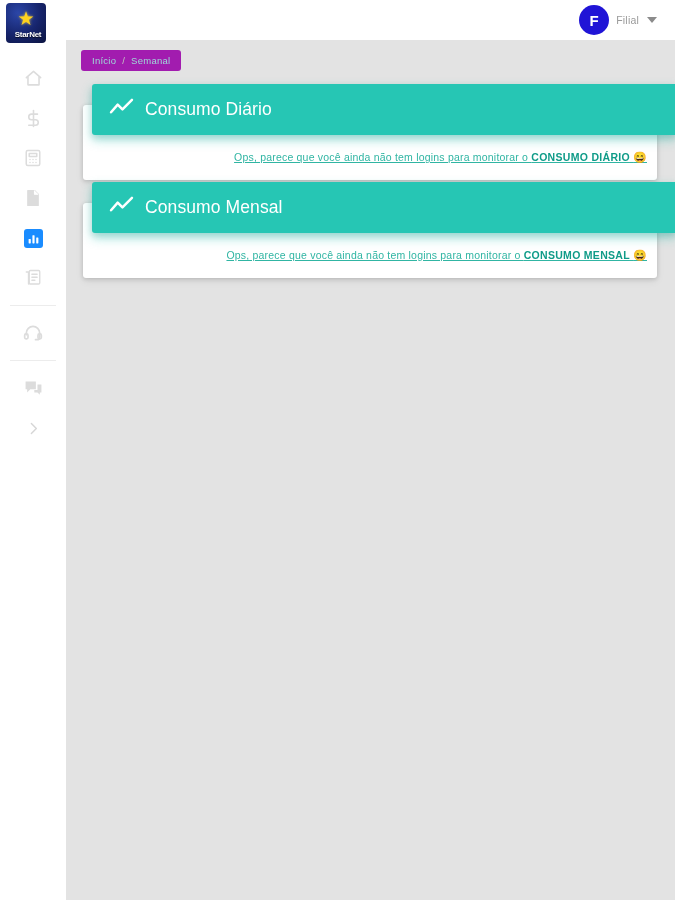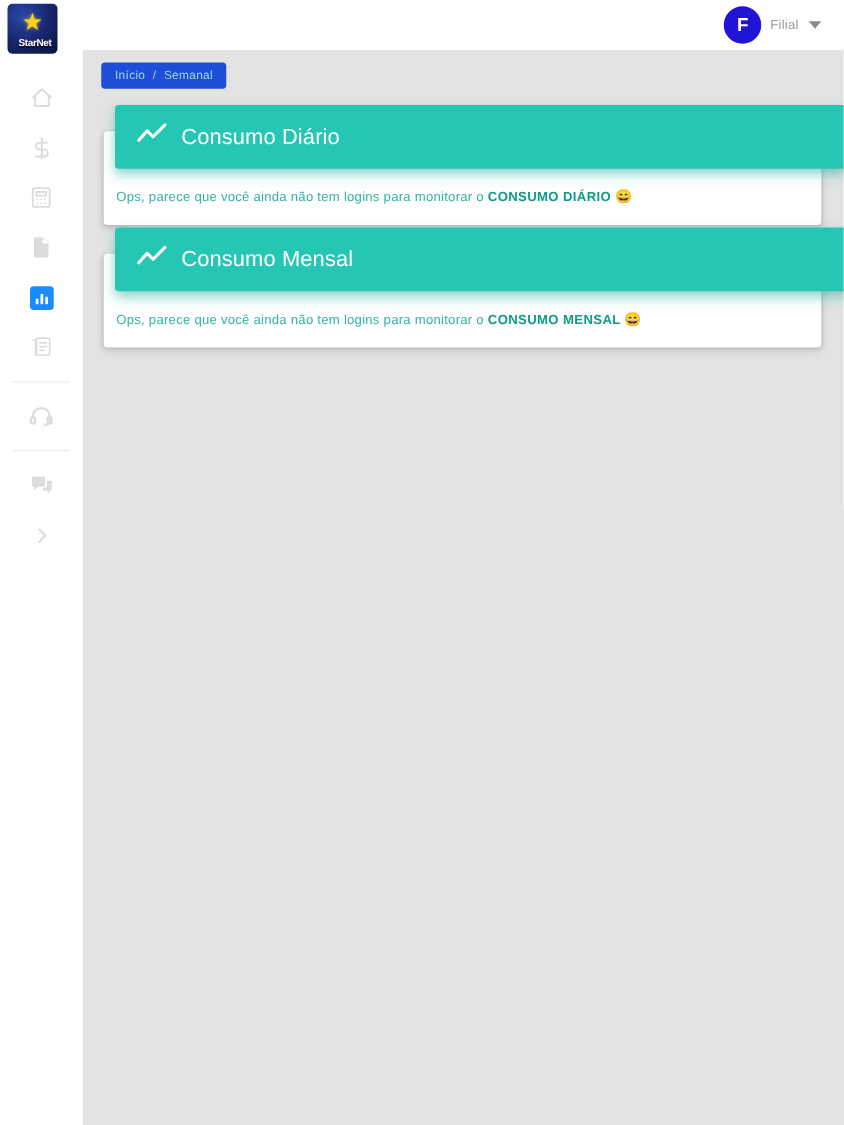--- a/index.html
+++ b/index.html
@@ -150,21 +150,21 @@
     height: 862px;
     background: #e3e3e3;
     overflow: hidden;
   }
 
   .breadcrumb {
     margin: 12px 0 0 15px;
     display: inline-flex;
     align-items: center;
     gap: 6px;
-    background: #1d4ed8;
+    background: #a21caf;
     border-radius: 3px;
     padding: 5px 11px;
     font-size: 9.5px;
     color: #9fd9d8;
     letter-spacing: .25px;
   }
   .crumb-sep { color: #c3c3c3; }
   .crumb { cursor: pointer; }
 
   
@@ -202,25 +202,26 @@
   .card-title {
     color: #ffffff;
     font-size: 17.5px;
     font-weight: 500;
     letter-spacing: .1px;
   }
 
   .trend-icon { display: block; }
 
   .card-body {
-    text-align: left;
+    text-align: right;
     font-size: 10.5px;
     color: #30b5a3;
     letter-spacing: .2px;
     padding: 0 10px;
+    text-decoration: underline;
   }
   .card-body .strong {
     font-weight: bold;
     color: #0f9b88;
     letter-spacing: .3px;
   }
   .emoji { font-size: 11px; }
 
   
   .cards {

